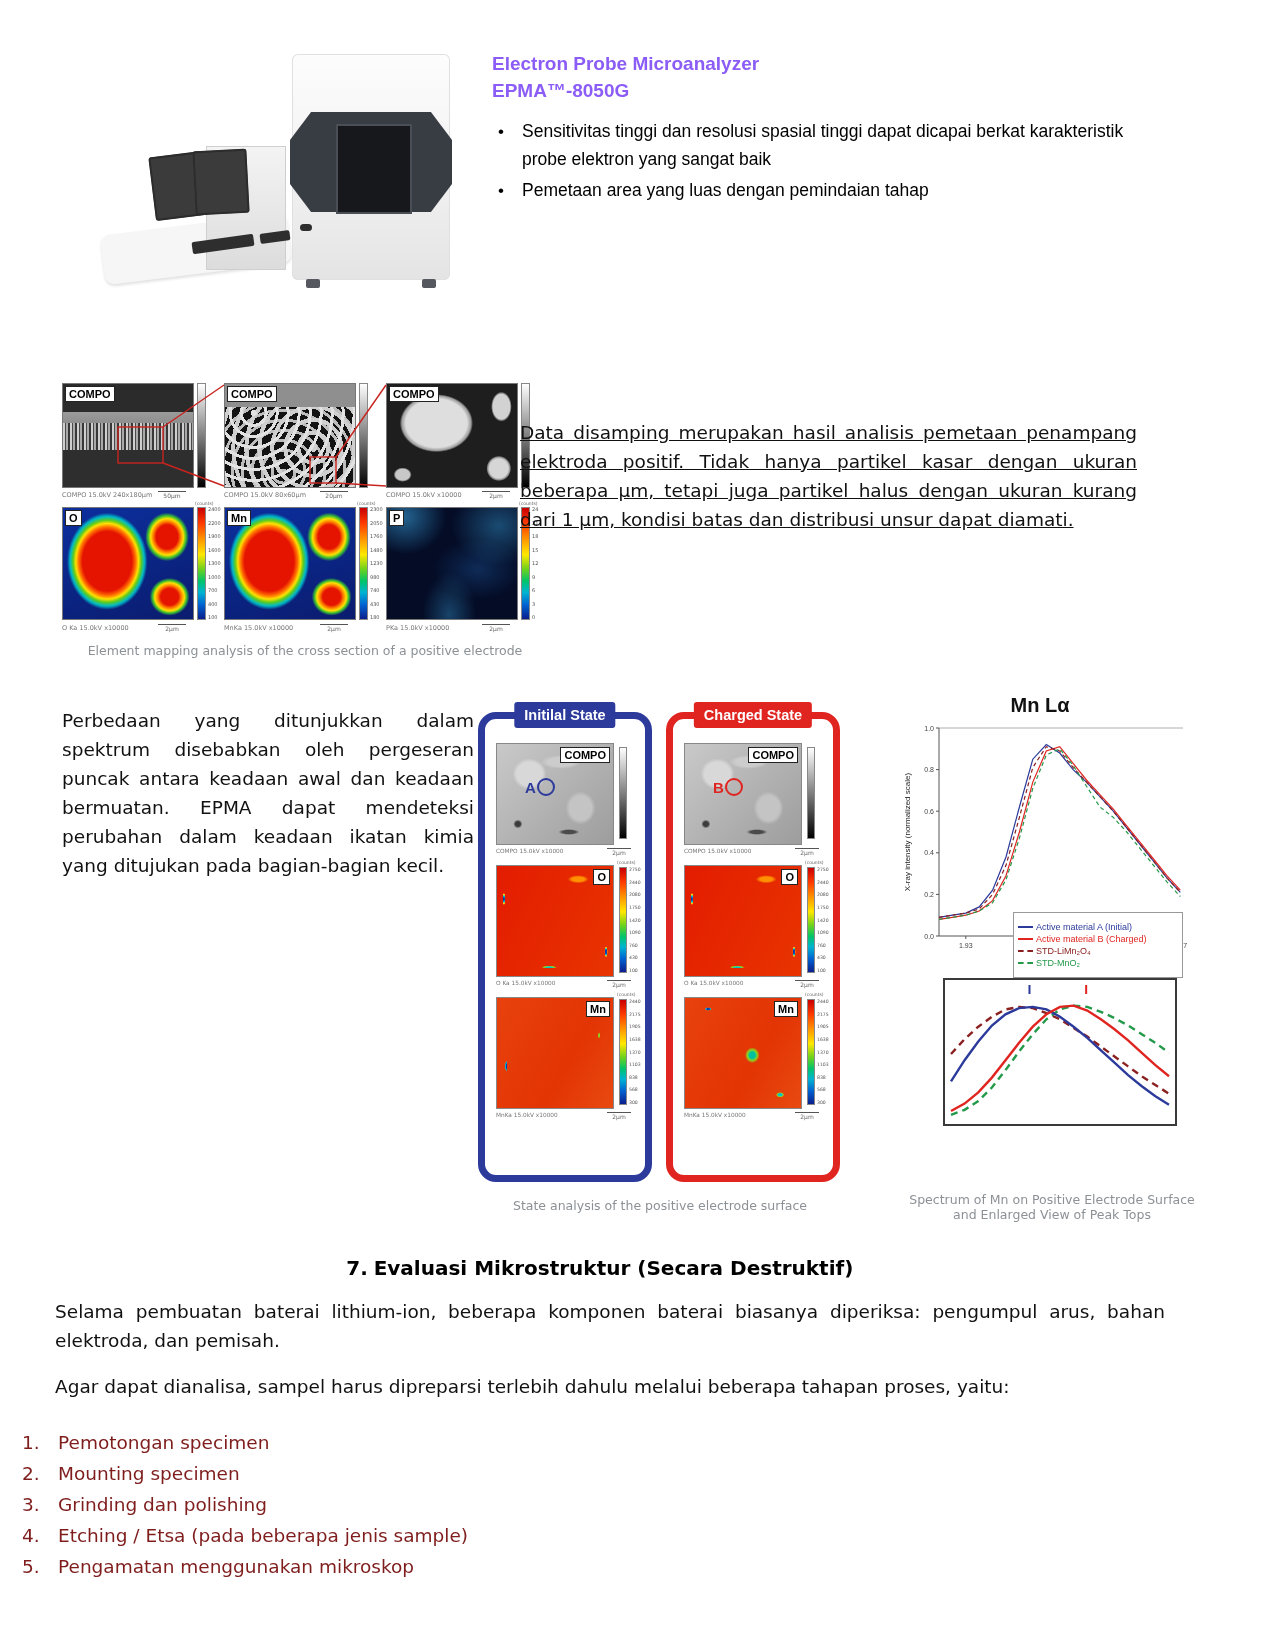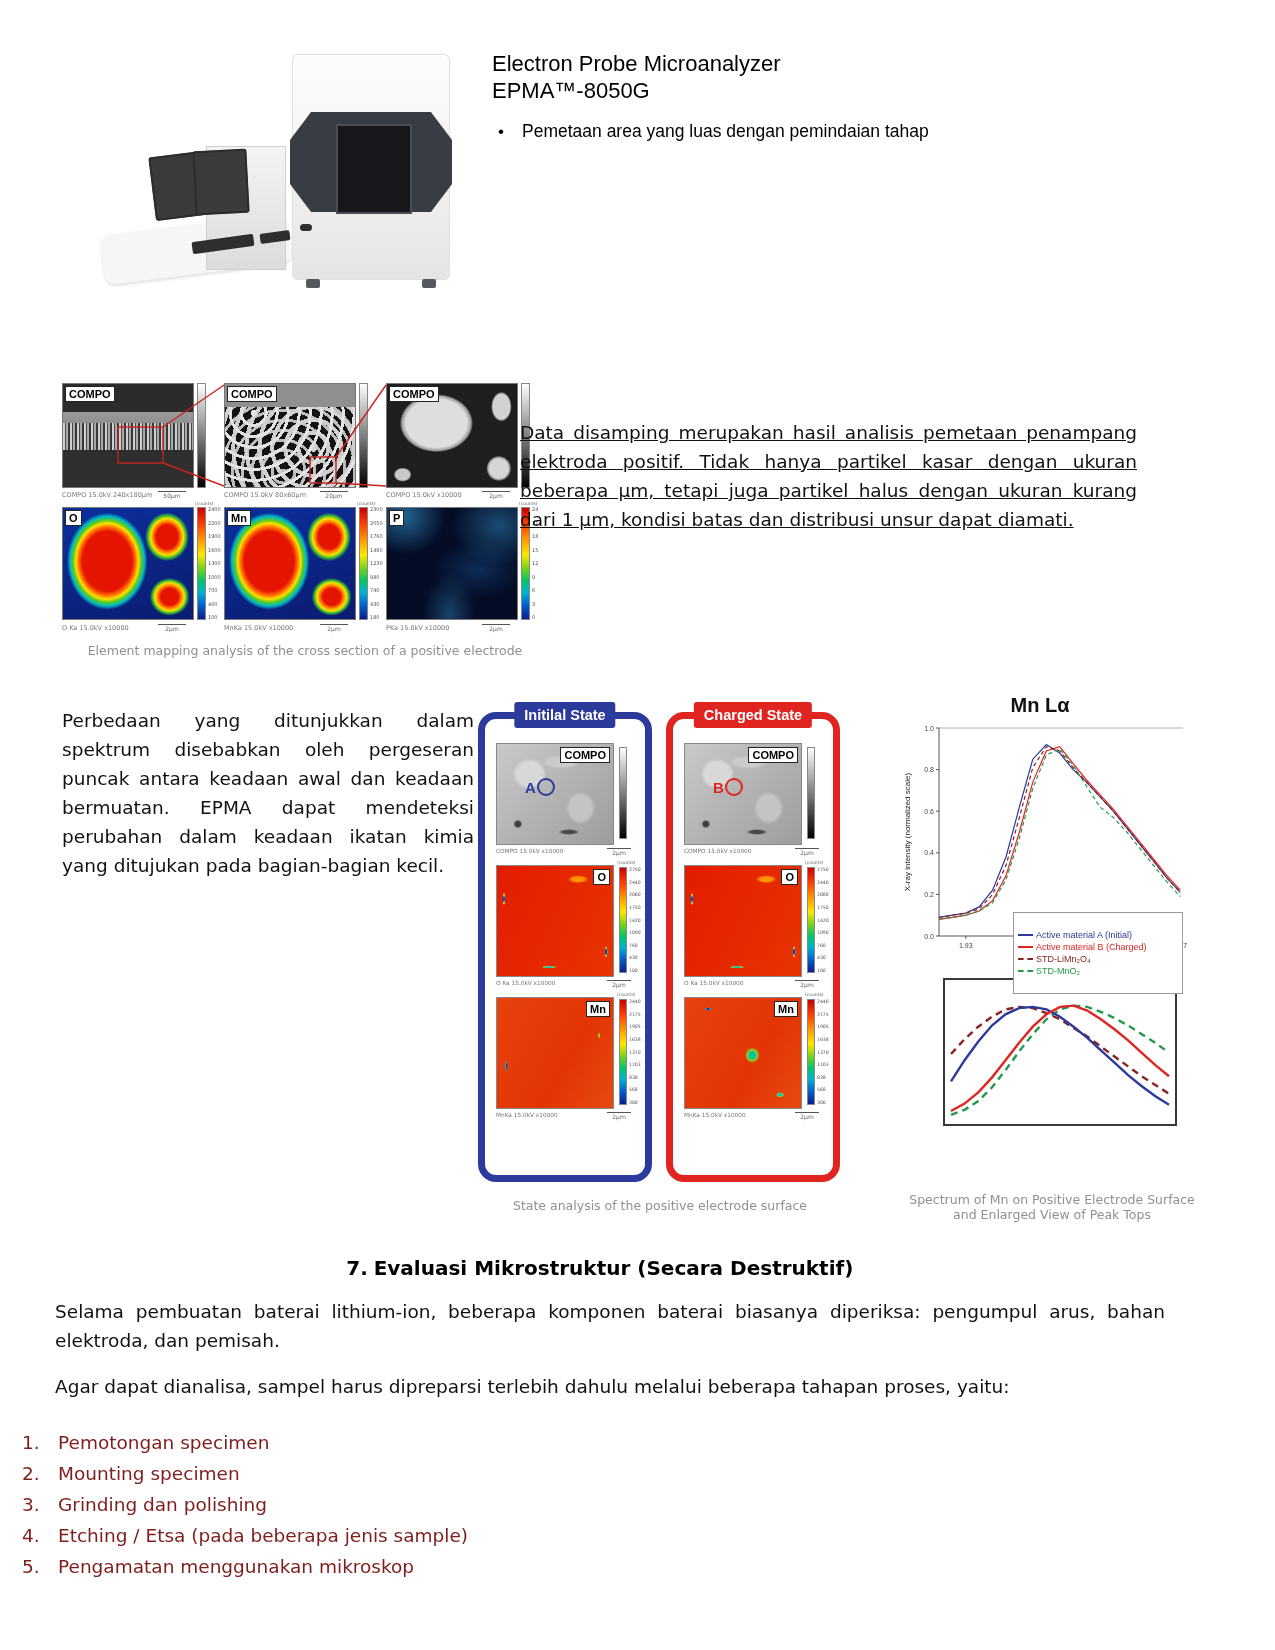--- a/index.html
+++ b/index.html
@@ -2,21 +2,21 @@
 <html style="--blue: #2b3a9b; --red: #e02521; --callout: #c8241e;"><head>
 <meta charset="utf-8">
 <style>
   html,body{margin:0;padding:0;background:#fff;}
   #page{position:relative;width:1275px;height:1650px;background:#fff;overflow:hidden;
         font-family:"DejaVu Sans",sans-serif;color:#1a1a1a;}
   .abs{position:absolute;}
 
   
   #top-text{left:492px;top:50px;width:640px;font-family:"Liberation Sans",sans-serif;}
-  .top-title{font-weight:normal;font-size:22px;line-height:27px;color:#000000;}
+  .top-title{font-weight:bold;font-size:19px;line-height:27px;color:#8b5cf6;}
   #top-bullets{margin:14px 0 0 0;padding:0;list-style:none;}
   #top-bullets li{position:relative;padding-left:30px;font-size:17.5px;line-height:27.5px;
                   margin-bottom:4px;color:#000;}
   #top-bullets li::before{content:"•";position:absolute;left:6px;top:0;font-size:17px;}
 
   
   #instrument{left:100px;top:42px;width:362px;height:272px;}
   .inst-main{position:absolute;left:192px;top:12px;width:158px;height:226px;
              background:linear-gradient(180deg,#fdfdfd 0%,#f1f1f1 55%,#e4e4e4 100%);
              border-radius:6px;box-shadow:0 0 0 1px #e0e0e0 inset;}
@@ -126,21 +126,21 @@
   .scap{position:absolute;left:11px;font-size:5.8px;color:#777;white-space:nowrap;}
   .sscale{position:absolute;right:14px;width:24px;}
   .s-cbar{left:134px;width:8px;}
 
   
   #chart-box{left:895px;top:694px;width:305px;height:545px;}
   #chart-title{position:absolute;left:0;top:0;width:290px;text-align:center;font-weight:bold;
                font-size:20px;font-family:"Liberation Sans",sans-serif;color:#111;}
   #spectrum-svg{position:absolute;left:6px;top:24px;}
   #spectrum-legend{position:absolute;left:118px;top:218px;width:170px;background:#fff;
-                   border:1px solid #999;padding:16px 4px;box-sizing:border-box;z-index:5;}
+                   border:1px solid #999;padding:8px 4px;box-sizing:border-box;z-index:5;}
   .leg-row{display:flex;align-items:center;height:12px;}
   .leg-line{width:15px;margin-right:3px;border-top-width:2px;}
   .leg-label{font-size:9px;font-family:"Liberation Sans",sans-serif;white-space:nowrap;}
   #inset-box{position:absolute;left:48px;top:284px;width:234px;height:148px;border:2px solid #3a3a3a;
              box-sizing:border-box;background:#fff;}
   #spectrum-caption{position:absolute;left:7px;top:498px;width:300px;}
 
   
   #sec7-head{left:22px;top:1256px;width:1150px;font-weight:bold;font-size:20px;color:#000;text-align:center;}
   #sec7-head .hnum{display:inline-block;width:33px;}
@@ -171,20 +171,21 @@
     <div class="monitor" style="left:94px;top:108px;transform:rotate(-3deg);"></div>
     <div class="kbd" style="left:92px;top:196px;width:62px;height:12px;transform:rotate(-8deg);"></div>
     <div class="kbd" style="left:160px;top:190px;width:30px;height:10px;transform:rotate(-8deg);"></div>
     <div class="kbd" style="left:200px;top:182px;width:12px;height:7px;border-radius:4px;"></div>
   </div>
 
   <div id="top-text" class="abs">
     <div class="top-title">Electron Probe Microanalyzer</div>
     <div class="top-title">EPMA™-8050G</div>
     <ul id="top-bullets">
+        <li>Sensitivitas tinggi dan resolusi spasial tinggi dapat dicapai berkat karakteristik probe elektron yang sangat baik</li>
         <li>Pemetaan area yang luas dengan pemindaian tahap</li>
       </ul>
   </div>
 
   <div id="map-fig" class="abs">
       <div class="mpanel-img tx-compo1" style="left: 7px; top: 8px; height: 105px;">
         <div class="tag">COMPO</div>
       </div>
       <div class="cbar cbar-gray" style="left: 142px; top: 8px; height: 105px;"></div>
       <div class="mcap" style="left: 7px; top: 116px;">COMPO 15.0kV 240x180μm</div>

